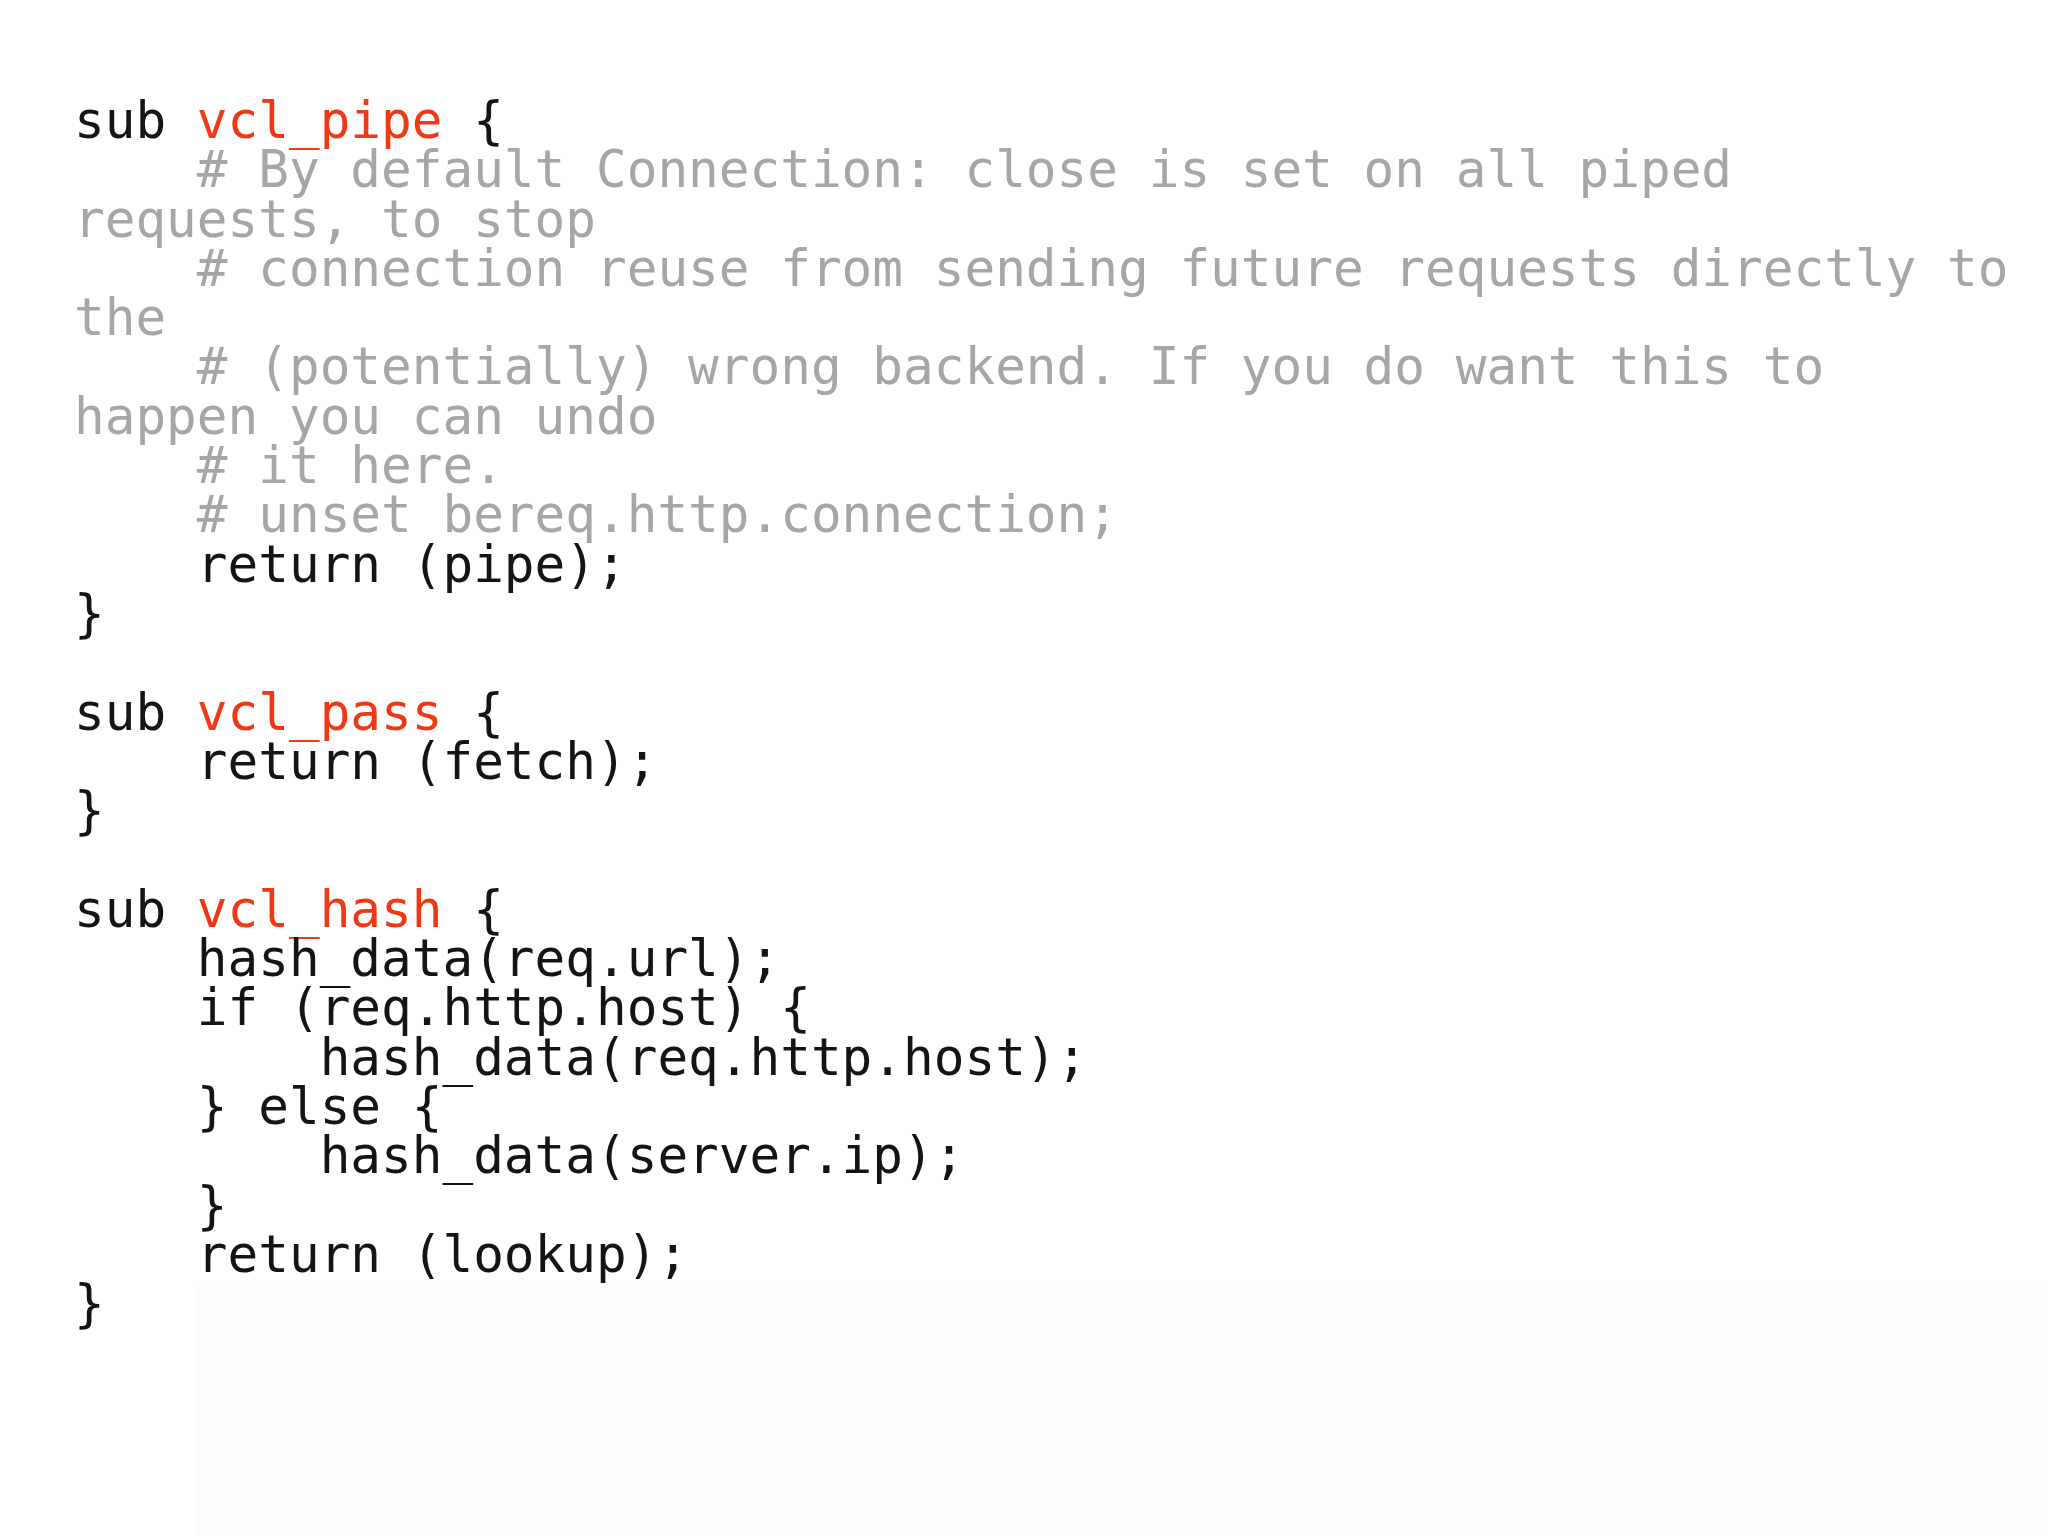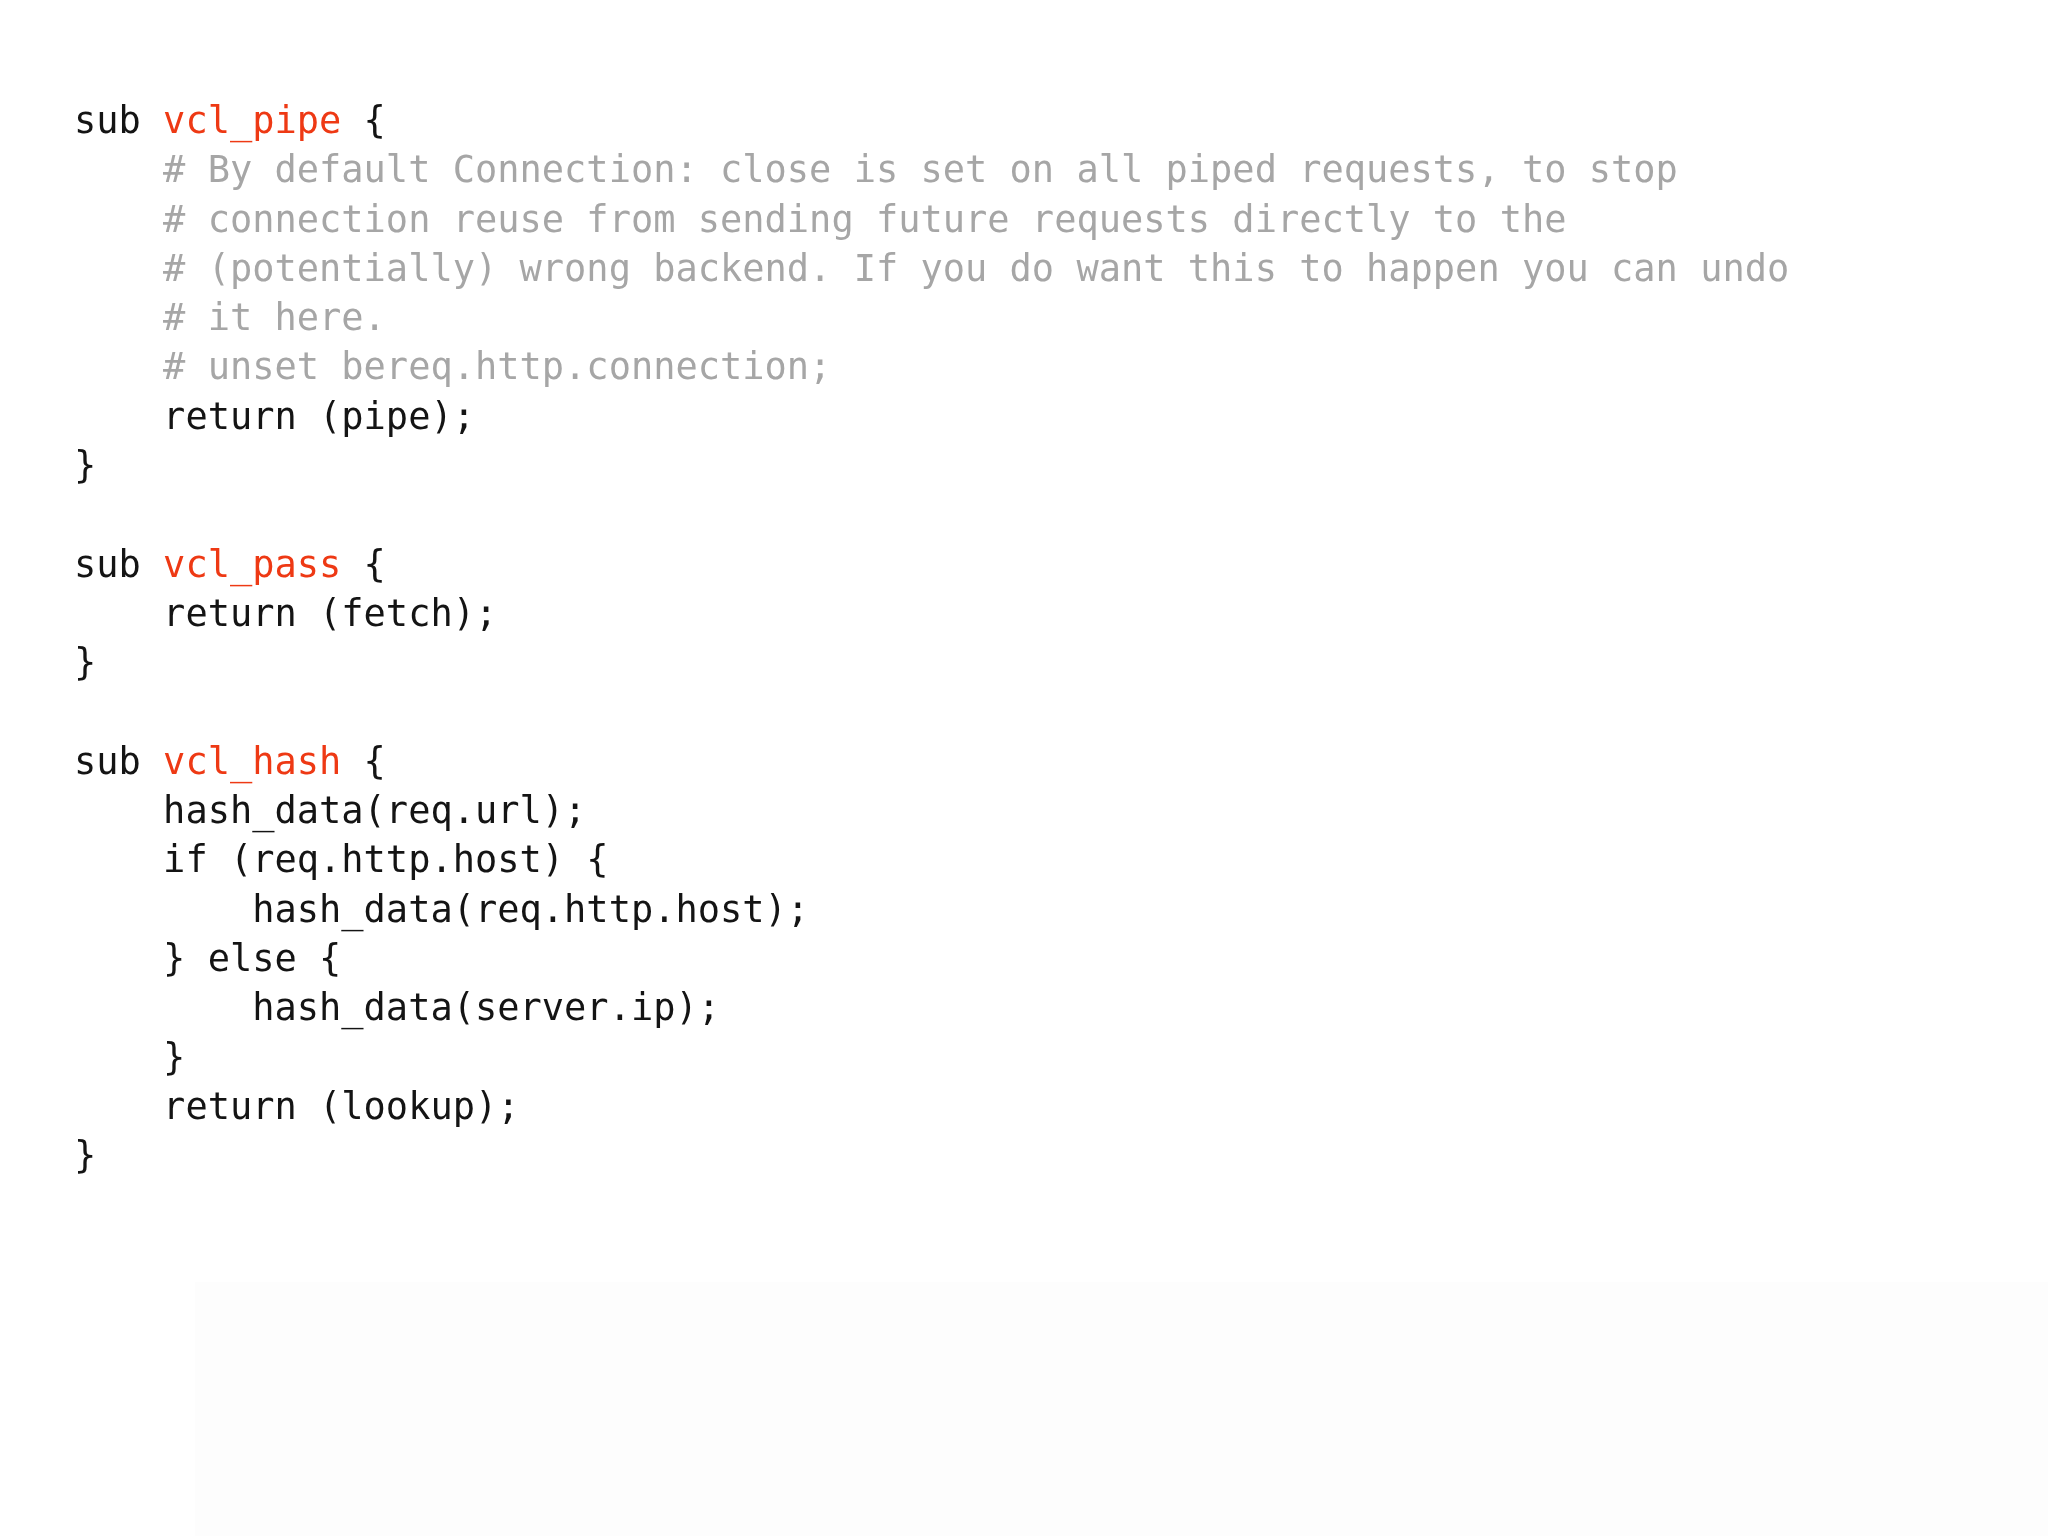--- a/index.html
+++ b/index.html
@@ -30,21 +30,21 @@
     background: var(--shade, #fdfdfd);
   }
   .code {
     position: absolute;
     top: 0;
     left: 0;
     width: 2048px;
     box-sizing: border-box;
     padding: 96px 9px 0 74px;
     font-family: "DejaVu Sans Mono", "Liberation Mono", monospace;
-    font-size: 37px;
+    font-size: 51px;
     line-height: 49.3px;
     color: var(--plain, #141414);
     white-space: pre-wrap;
     overflow-wrap: normal;
     word-break: normal;
   }
   .line {
     min-height: 49.3px;
     white-space: pre-wrap;
   }

